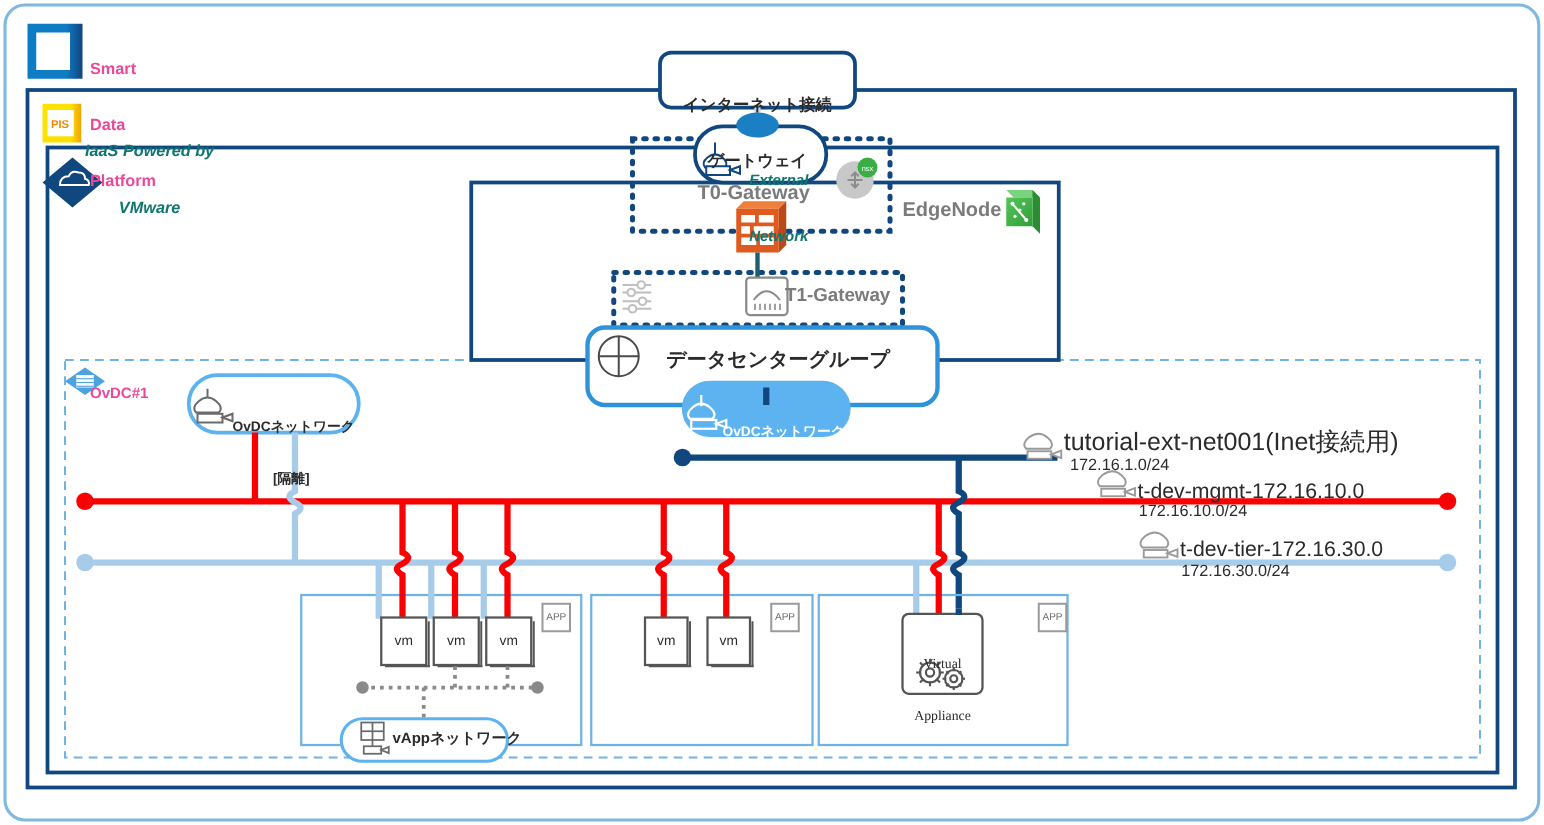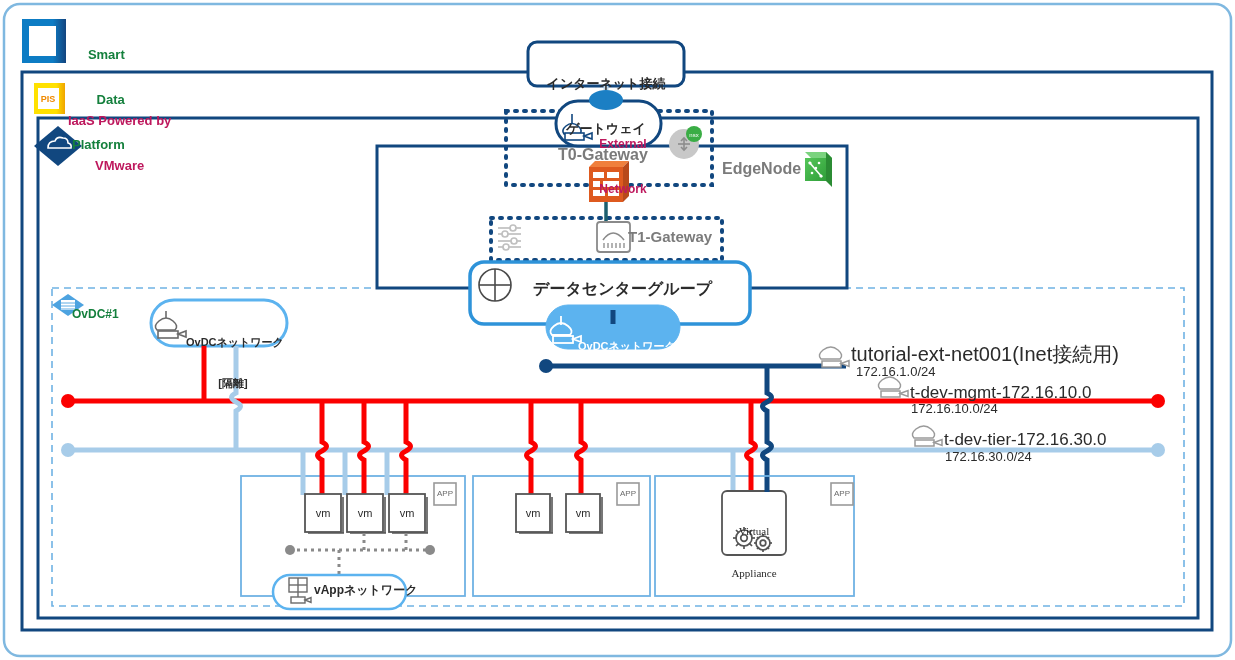--- a/index.html
+++ b/index.html
@@ -1,23 +1,23 @@
 <!DOCTYPE html>
 <html><head>
 <meta charset="utf-8">
 <title>VMware vCloud Director Network Diagram</title>
 <style>
   html,body{margin:0;padding:0;background:#ffffff;}
   body{font-family:"Liberation Sans","DejaVu Sans",sans-serif;}
   #stage{position:relative;width:1235px;height:660px;background:#ffffff;overflow:hidden;}
   #svgroot{position:absolute;left:0;top:0;width:1235px;height:660px;}
   .lbl{position:absolute;white-space:pre;line-height:1.15;}
-  .navy{color:#be185d;}
+  .navy{color:#0f766e;font-style:italic;}
   .grey{color:#7b7b7b;}
-  .blu{color:#15803d;text-align:right;}
+  .blu{color:#ec4899;}
   .blk{color:#2b2b2b;}
   .b{font-weight:bold;}
   .ctr{text-align:center;}
 </style>
 </head>
 <body>
 
 <div id="stage">
 
 <svg id="svgroot" xmlns="http://www.w3.org/2000/svg">

